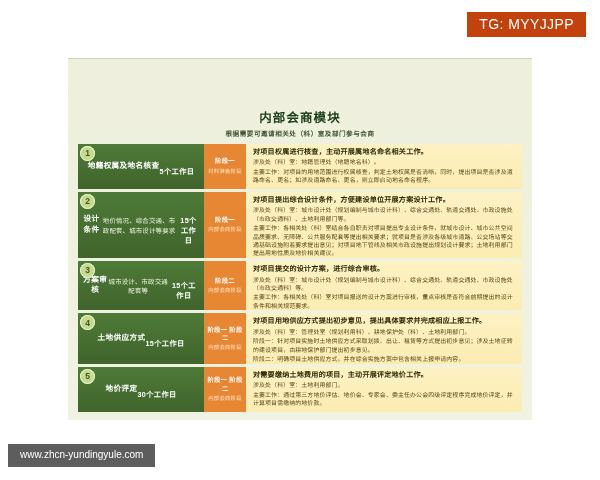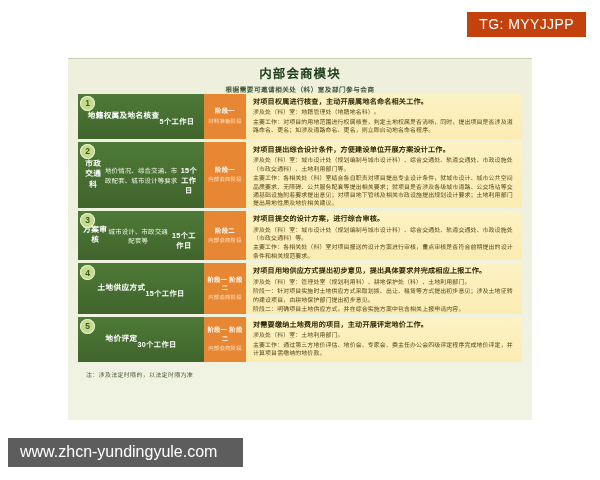--- a/index.html
+++ b/index.html
@@ -28,44 +28,45 @@
     line-height: 1;
     z-index: 40;
     font-family: "Liberation Sans", sans-serif;
   }
   #site-badge {
     position: absolute;
     left: 8px;
     bottom: 13px;
     background: #5d5d5d;
     color: #ffffff;
-    font-size: 16px;
-    padding: 6px 26px 7px 12px;
+    font-size: 10px;
+    padding: 6px 12px 7px 12px;
     line-height: 1;
     z-index: 40;
     font-family: "Liberation Sans", sans-serif;
   }
 
   
   #poster {
     position: absolute;
     left: 68px;
     top: 58px;
     width: 464px;
     height: 362px;
     background: linear-gradient(180deg, #eef0dd 0%, #eef1de 35%, #f1f3e2 100%);
     border-top: 1px solid #cfd3b4;
     box-sizing: border-box;
     overflow: hidden;
   }
 
   
   .poster-head {
-    padding: 8px 0 0 0;
+    padding: 8px 0 6px 0;
     text-align: center;
+    margin-top: 44px;
   }
   .poster-title {
     font-size: 12.5px;
     font-weight: bold;
     color: #20401c;
     letter-spacing: 1.1px;
     line-height: 1.25;
   }
   .poster-sub {
     margin-top: 3px;
@@ -222,21 +223,21 @@
       <div class="cell-yellow">
         <div class="cy-head">对项目权属进行核查，主动开展属地名命名相关工作。</div>
         <div class="cy-line">涉及处（科）室：地籍管理处（地籍地名科）。</div>
         <div class="cy-line">主要工作：对项目的用地范围进行权属核查，判定土地权属是否清晰，同时，提出项目是否涉及道路命名、更名；如涉及道路命名、更名，则立即启动地名命名程序。</div>
       </div>
     </div>
 
     <div class="row">
       <div class="badge-num">2</div>
       <div class="cell-green">
-        <div class="cg-title">市政交通科</div>
+        <div class="cg-title">设计条件</div>
         <div class="cg-desc">地价情况、综合交通、市政配套、城市设计等要求</div>
         <div class="cg-days">15个工作日</div>
       </div>
       <div class="cell-orange">
         <div class="co-stage">阶段一</div>
         <div class="co-phase">内部会商阶段</div>
       </div>
       <div class="cell-yellow">
         <div class="cy-head">对项目提出综合设计条件，方便建设单位开展方案设计工作。</div>
         <div class="cy-line">涉及处（科）室：城市设计处（规划编制与城市设计科）、综合交通处、轨道交通处、市政设施处（市政交通科）、土地利用部门等。</div>

